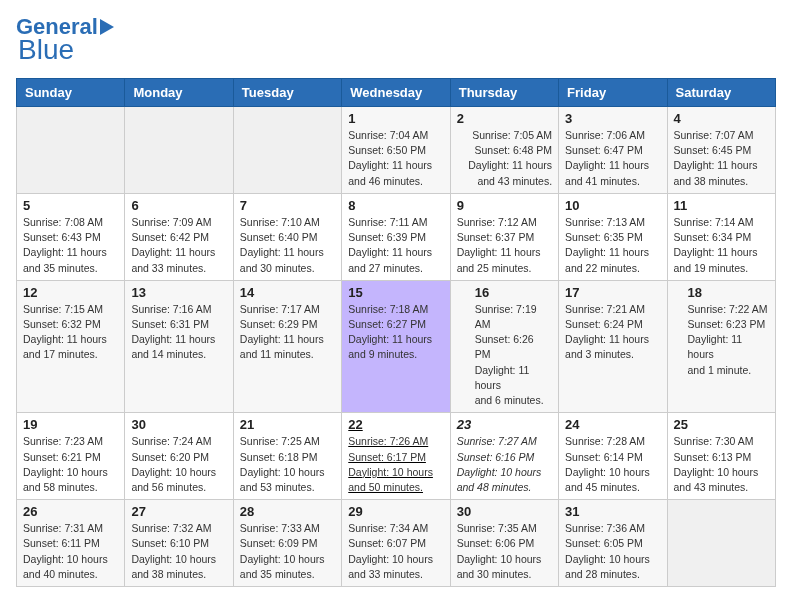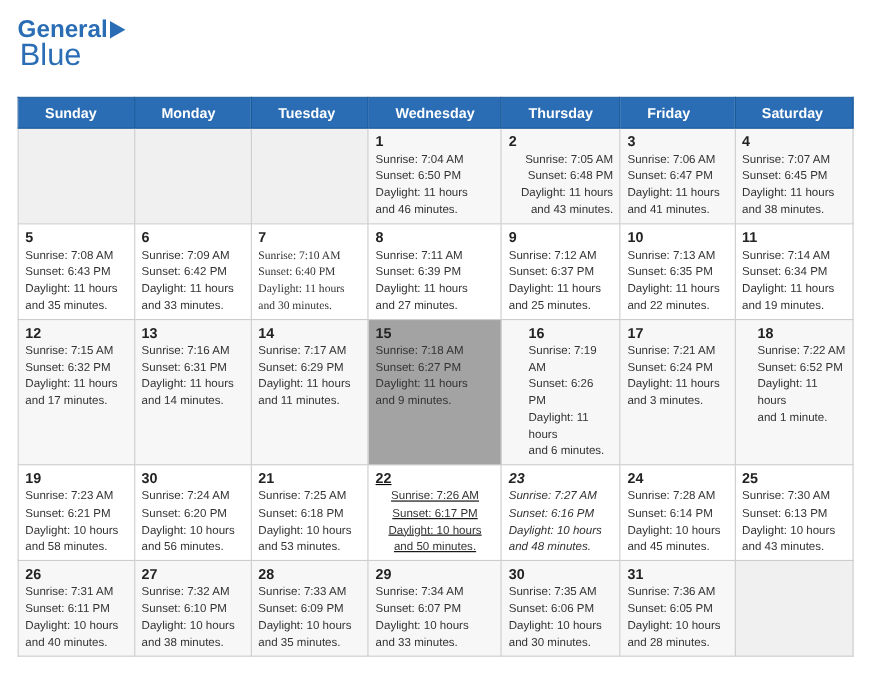--- a/index.html
+++ b/index.html
@@ -7,21 +7,21 @@
       font-family: Arial, sans-serif;
       background: #fff;
       width: 792px;
       min-height: 612px;
       padding: 16px;
     }
     .header {
       display: flex;
       justify-content: space-between;
       align-items: center;
-      margin-bottom: 22px;
+      margin-bottom: 12px;
     }
     .logo {
       display: flex;
       flex-direction: column;
       align-items: flex-start;
     }
     .logo-text {
       font-size: 22px;
       font-weight: bold;
       color: #333;
@@ -57,21 +57,21 @@
     .calendar {
       width: 100%;
       border-collapse: collapse;
       font-size: 11px;
     }
     .calendar thead th {
       background: #2a6db5;
       color: #fff;
       font-weight: bold;
       font-size: 13px;
-      padding: 6px 24px;
+      padding: 6px 8px;
       text-align: left;
       border: 1px solid #1a5a9a;
     }
     .calendar tbody td {
       vertical-align: top;
       border: 1px solid #ccc;
       padding: 4px 6px;
       width: 108px;
       min-height: 80px;
       background: #fff;
@@ -173,21 +173,21 @@
         </td>
         <td style="background: rgb(255, 255, 255);">
           <span class="day-num">6</span>
           <div class="day-info" style="white-space: pre-line;">Sunrise: 7:09 AM
 Sunset: 6:42 PM
 Daylight: 11 hours
 and 33 minutes.</div>
         </td>
         <td style="background: rgb(255, 255, 255);">
           <span class="day-num">7</span>
-          <div class="day-info" style="white-space: pre-line; font-family: Liberation Serif, serif;">Sunrise: 7:10 AM
+          <div class="day-info" style="white-space: pre-line;">Sunrise: 7:10 AM
 Sunset: 6:40 PM
 Daylight: 11 hours
 and 30 minutes.</div>
         </td>
         <td style="background: rgb(255, 255, 255);">
           <span class="day-num">8</span>
           <div class="day-info" style="white-space: pre-line;">Sunrise: 7:11 AM
 Sunset: 6:39 PM
 Daylight: 11 hours
 and 27 minutes.</div>
@@ -229,21 +229,21 @@
 Daylight: 11 hours
 and 14 minutes.</div>
         </td>
         <td style="background: rgb(247, 247, 247);">
           <span class="day-num">14</span>
           <div class="day-info" style="white-space: pre-line;">Sunrise: 7:17 AM
 Sunset: 6:29 PM
 Daylight: 11 hours
 and 11 minutes.</div>
         </td>
-        <td style="background: #a3a3a3; margin-left: 12px;">
+        <td style="background: #c4b5fd; margin-left: 12px;">
           <span class="day-num">15</span>
           <div class="day-info" style="white-space: pre-line;">Sunrise: 7:18 AM
 Sunset: 6:27 PM
 Daylight: 11 hours
 and 9 minutes.</div>
         </td>
         <td style="background: rgb(247, 247, 247); padding-left: 24px;">
           <span class="day-num">16</span>
           <div class="day-info" style="white-space: pre-line;">Sunrise: 7:19 AM
 Sunset: 6:26 PM
@@ -253,21 +253,21 @@
         <td style="background: rgb(247, 247, 247);">
           <span class="day-num">17</span>
           <div class="day-info" style="white-space: pre-line;">Sunrise: 7:21 AM
 Sunset: 6:24 PM
 Daylight: 11 hours
 and 3 minutes.</div>
         </td>
         <td style="background: rgb(247, 247, 247); padding-left: 20px;">
           <span class="day-num">18</span>
           <div class="day-info" style="white-space: pre-line;">Sunrise: 7:22 AM
-Sunset: 6:52 PM
+Sunset: 6:23 PM
 Daylight: 11 hours
 and 1 minute.</div>
         </td>
       </tr>
       <tr>
         <td style="background: rgb(255, 255, 255);">
           <span class="day-num">19</span>
           <div class="day-info" style="white-space: pre-line;">Sunrise: 7:23 AM
 Sunset: 6:21 PM
 Daylight: 10 hours
@@ -282,21 +282,21 @@
         </td>
         <td style="background: rgb(255, 255, 255);">
           <span class="day-num">21</span>
           <div class="day-info" style="white-space: pre-line;">Sunrise: 7:25 AM
 Sunset: 6:18 PM
 Daylight: 10 hours
 and 53 minutes.</div>
         </td>
         <td style="background: rgb(255, 255, 255); text-decoration: underline;">
           <span class="day-num">22</span>
-          <div class="day-info" style="white-space: pre-line; text-align: center;">Sunrise: 7:26 AM
+          <div class="day-info" style="white-space: pre-line;">Sunrise: 7:26 AM
 Sunset: 6:17 PM
 Daylight: 10 hours
 and 50 minutes.</div>
         </td>
         <td style="background: rgb(255, 255, 255); font-style: italic;">
           <span class="day-num">23</span>
           <div class="day-info" style="white-space: pre-line;">Sunrise: 7:27 AM
 Sunset: 6:16 PM
 Daylight: 10 hours
 and 48 minutes.</div>

